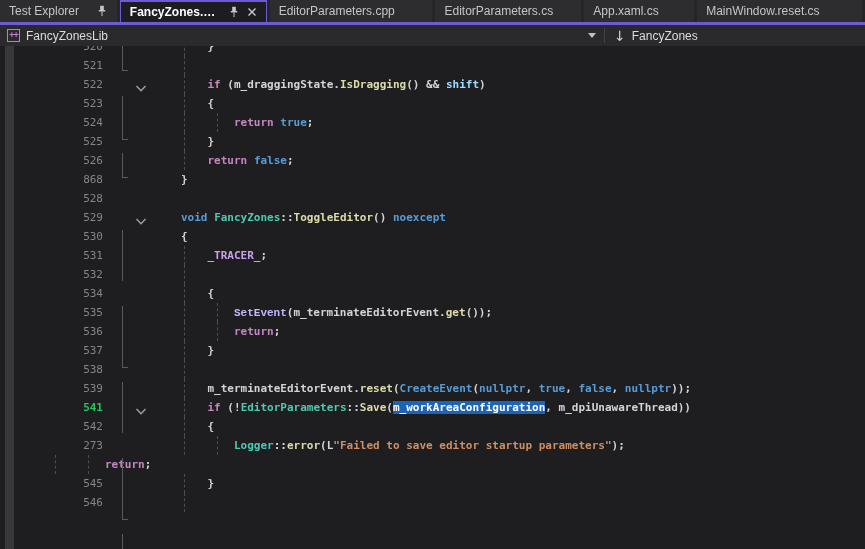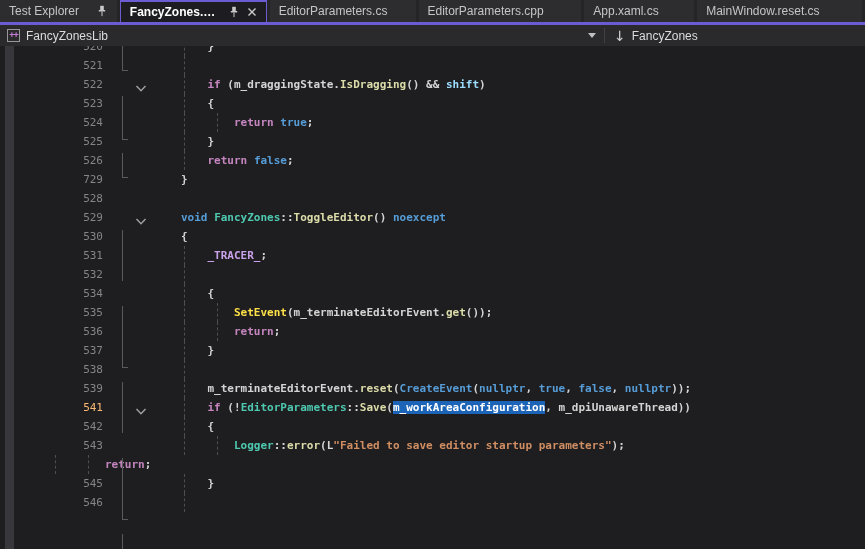--- a/index.html
+++ b/index.html
@@ -29,21 +29,21 @@
   .scope-arrow{color:#d4d4d4;font-size:14px;line-height:14px;font-family:"DejaVu Sans",sans-serif;}
 
   
   .editor{position:relative;height:503px;overflow:hidden;background:#1e1e20;}
   .margin-strip{position:absolute;left:5px;top:0;bottom:0;width:9px;background:#37373c;}
   .lines{position:absolute;top:-9.5px;left:0;right:0;}
   .row{display:flex;height:19px;line-height:19px;font-family:"DejaVu Sans Mono",monospace;
        font-size:11px;font-weight:bold;gap:20px;}
   .num{width:109px;text-align:right;padding-right:6px;box-sizing:border-box;color:#858585;
        font-weight:normal;flex:none;}
-  .num.current{color:#fdba74;font-weight:normal;}
+  .num.current{color:#22c55e;font-weight:bold;}
   .fold{width:26px;position:relative;flex:none;}
   .chev{position:absolute;left:6px;top:5px;}
   .codecell{flex:1;position:relative;padding-left:6px;white-space:pre;color:#d4d4d4;}
   .guide{position:absolute;top:0;bottom:0;width:0;border-left:1px dashed #4d4d52;}
   .g0{left:9px;} .g1{left:42px;}
   .fold-art{position:absolute;left:0;top:0;width:0;height:0;}
   .vline{position:absolute;left:122px;width:1px;background:#5a5a5a;}
   .tick{position:absolute;left:122px;width:6px;height:1px;background:#5a5a5a;}
   .sel{background:#1c64b8;color:#ffffff;}
 </style>
@@ -69,25 +69,25 @@
           <rect x="2.8" y="5" width="6.4" height="1.5"></rect>
           <rect x="5.5" y="6.5" width="1" height="4.6"></rect>
         </svg>
       </span>
       <span class="ticon">
         <svg width="10" height="10" viewBox="0 0 10 10">
           <path d="M1.5 1.5 L8.5 8.5 M8.5 1.5 L1.5 8.5" stroke="#cccccc" stroke-width="1.4"></path>
         </svg>
       </span>
     </div>
+    <div class="tab" style="width: 163px;">
+      <span class="lbl">EditorParameters.cpp</span>
+    </div>
     <div class="tab" style="width: 146px;">
       <span class="lbl">EditorParameters.cs</span>
-    </div>
-    <div class="tab" style="width: 163px;">
-      <span class="lbl">EditorParameters.cpp</span>
     </div>
     <div class="tab" style="width: 110px;">
       <span class="lbl">App.xaml.cs</span>
     </div>
     <div class="tab" style="width: 165px;">
       <span class="lbl">MainWindow.reset.cs</span>
     </div>
   </div>
 <div class="accent"></div>
 
@@ -140,21 +140,21 @@
         <div class="num">525</div>
         <div class="fold"></div>
         <div class="codecell"><div class="guide g0"></div><span style="color: rgb(212, 212, 212);">    }</span></div>
       </div>
       <div class="row">
         <div class="num">526</div>
         <div class="fold"></div>
         <div class="codecell"><div class="guide g0"></div><span style="color: rgb(212, 212, 212);">    </span><span style="color: rgb(197, 134, 192);">return</span><span style="color: rgb(212, 212, 212);"> </span><span style="color: rgb(86, 156, 214);">false</span><span style="color: rgb(212, 212, 212);">;</span></div>
       </div>
       <div class="row">
-        <div class="num">729</div>
+        <div class="num">868</div>
         <div class="fold"></div>
         <div class="codecell"><span style="color: rgb(212, 212, 212);">}</span></div>
       </div>
       <div class="row">
         <div class="num">528</div>
         <div class="fold"></div>
         <div class="codecell"></div>
       </div>
       <div class="row">
         <div class="num">529</div>
@@ -181,21 +181,21 @@
         <div class="codecell"><div class="guide g0"></div></div>
       </div>
       <div class="row">
         <div class="num">534</div>
         <div class="fold"></div>
         <div class="codecell"><div class="guide g0"></div><span style="color: rgb(212, 212, 212);">    {</span></div>
       </div>
       <div class="row">
         <div class="num">535</div>
         <div class="fold"></div>
-        <div class="codecell"><div class="guide g0"></div><div class="guide g1"></div><span style="color: rgb(212, 212, 212);">        </span><span style="color: #fde047;">SetEvent</span><span style="color: rgb(212, 212, 212);">(m_terminateEditorEvent.</span><span style="color: rgb(220, 220, 170);">get</span><span style="color: rgb(212, 212, 212);">());</span></div>
+        <div class="codecell"><div class="guide g0"></div><div class="guide g1"></div><span style="color: rgb(212, 212, 212);">        </span><span style="color: #c4b5fd; font-family: Liberation Mono, monospace;">SetEvent</span><span style="color: rgb(212, 212, 212);">(m_terminateEditorEvent.</span><span style="color: rgb(220, 220, 170);">get</span><span style="color: rgb(212, 212, 212);">());</span></div>
       </div>
       <div class="row">
         <div class="num">536</div>
         <div class="fold"></div>
         <div class="codecell"><div class="guide g0"></div><div class="guide g1"></div><span style="color: rgb(212, 212, 212);">        </span><span style="color: rgb(197, 134, 192);">return</span><span style="color: rgb(212, 212, 212);">;</span></div>
       </div>
       <div class="row">
         <div class="num">537</div>
         <div class="fold"></div>
         <div class="codecell"><div class="guide g0"></div><span style="color: rgb(212, 212, 212);">    }</span></div>
@@ -218,21 +218,21 @@
             </svg></span>
         </div>
         <div class="codecell"><div class="guide g0"></div><span style="color: rgb(212, 212, 212);">    </span><span style="color: rgb(197, 134, 192);">if</span><span style="color: rgb(212, 212, 212);"> (!</span><span style="color: rgb(78, 201, 176);">EditorParameters</span><span style="color: rgb(212, 212, 212);">::</span><span style="color: rgb(220, 220, 170);">Save</span><span style="color: rgb(212, 212, 212);">(</span><span class="sel">m_workAreaConfiguration</span><span style="color: rgb(212, 212, 212);">, m_dpiUnawareThread))</span></div>
       </div>
       <div class="row">
         <div class="num">542</div>
         <div class="fold"></div>
         <div class="codecell"><div class="guide g0"></div><span style="color: rgb(212, 212, 212);">    {</span></div>
       </div>
       <div class="row">
-        <div class="num">543</div>
+        <div class="num">273</div>
         <div class="fold"></div>
         <div class="codecell"><div class="guide g0"></div><div class="guide g1"></div><span style="color: rgb(212, 212, 212);">        </span><span style="color: rgb(78, 201, 176);">Logger</span><span style="color: rgb(212, 212, 212);">::</span><span style="color: rgb(220, 220, 170);">error</span><span style="color: rgb(212, 212, 212);">(L</span><span style="color: rgb(208, 142, 98);">"Failed to save editor startup parameters"</span><span style="color: rgb(212, 212, 212);">);</span></div>
       </div>
       <div class="row">
         <div class="fold"></div>
         <div class="codecell"><div class="guide g0"></div><div class="guide g1"></div><span style="color: rgb(212, 212, 212);">        </span><span style="color: rgb(197, 134, 192);">return</span><span style="color: rgb(212, 212, 212);">;</span></div>
       </div>
       <div class="row">
         <div class="num">545</div>
         <div class="fold"></div>

